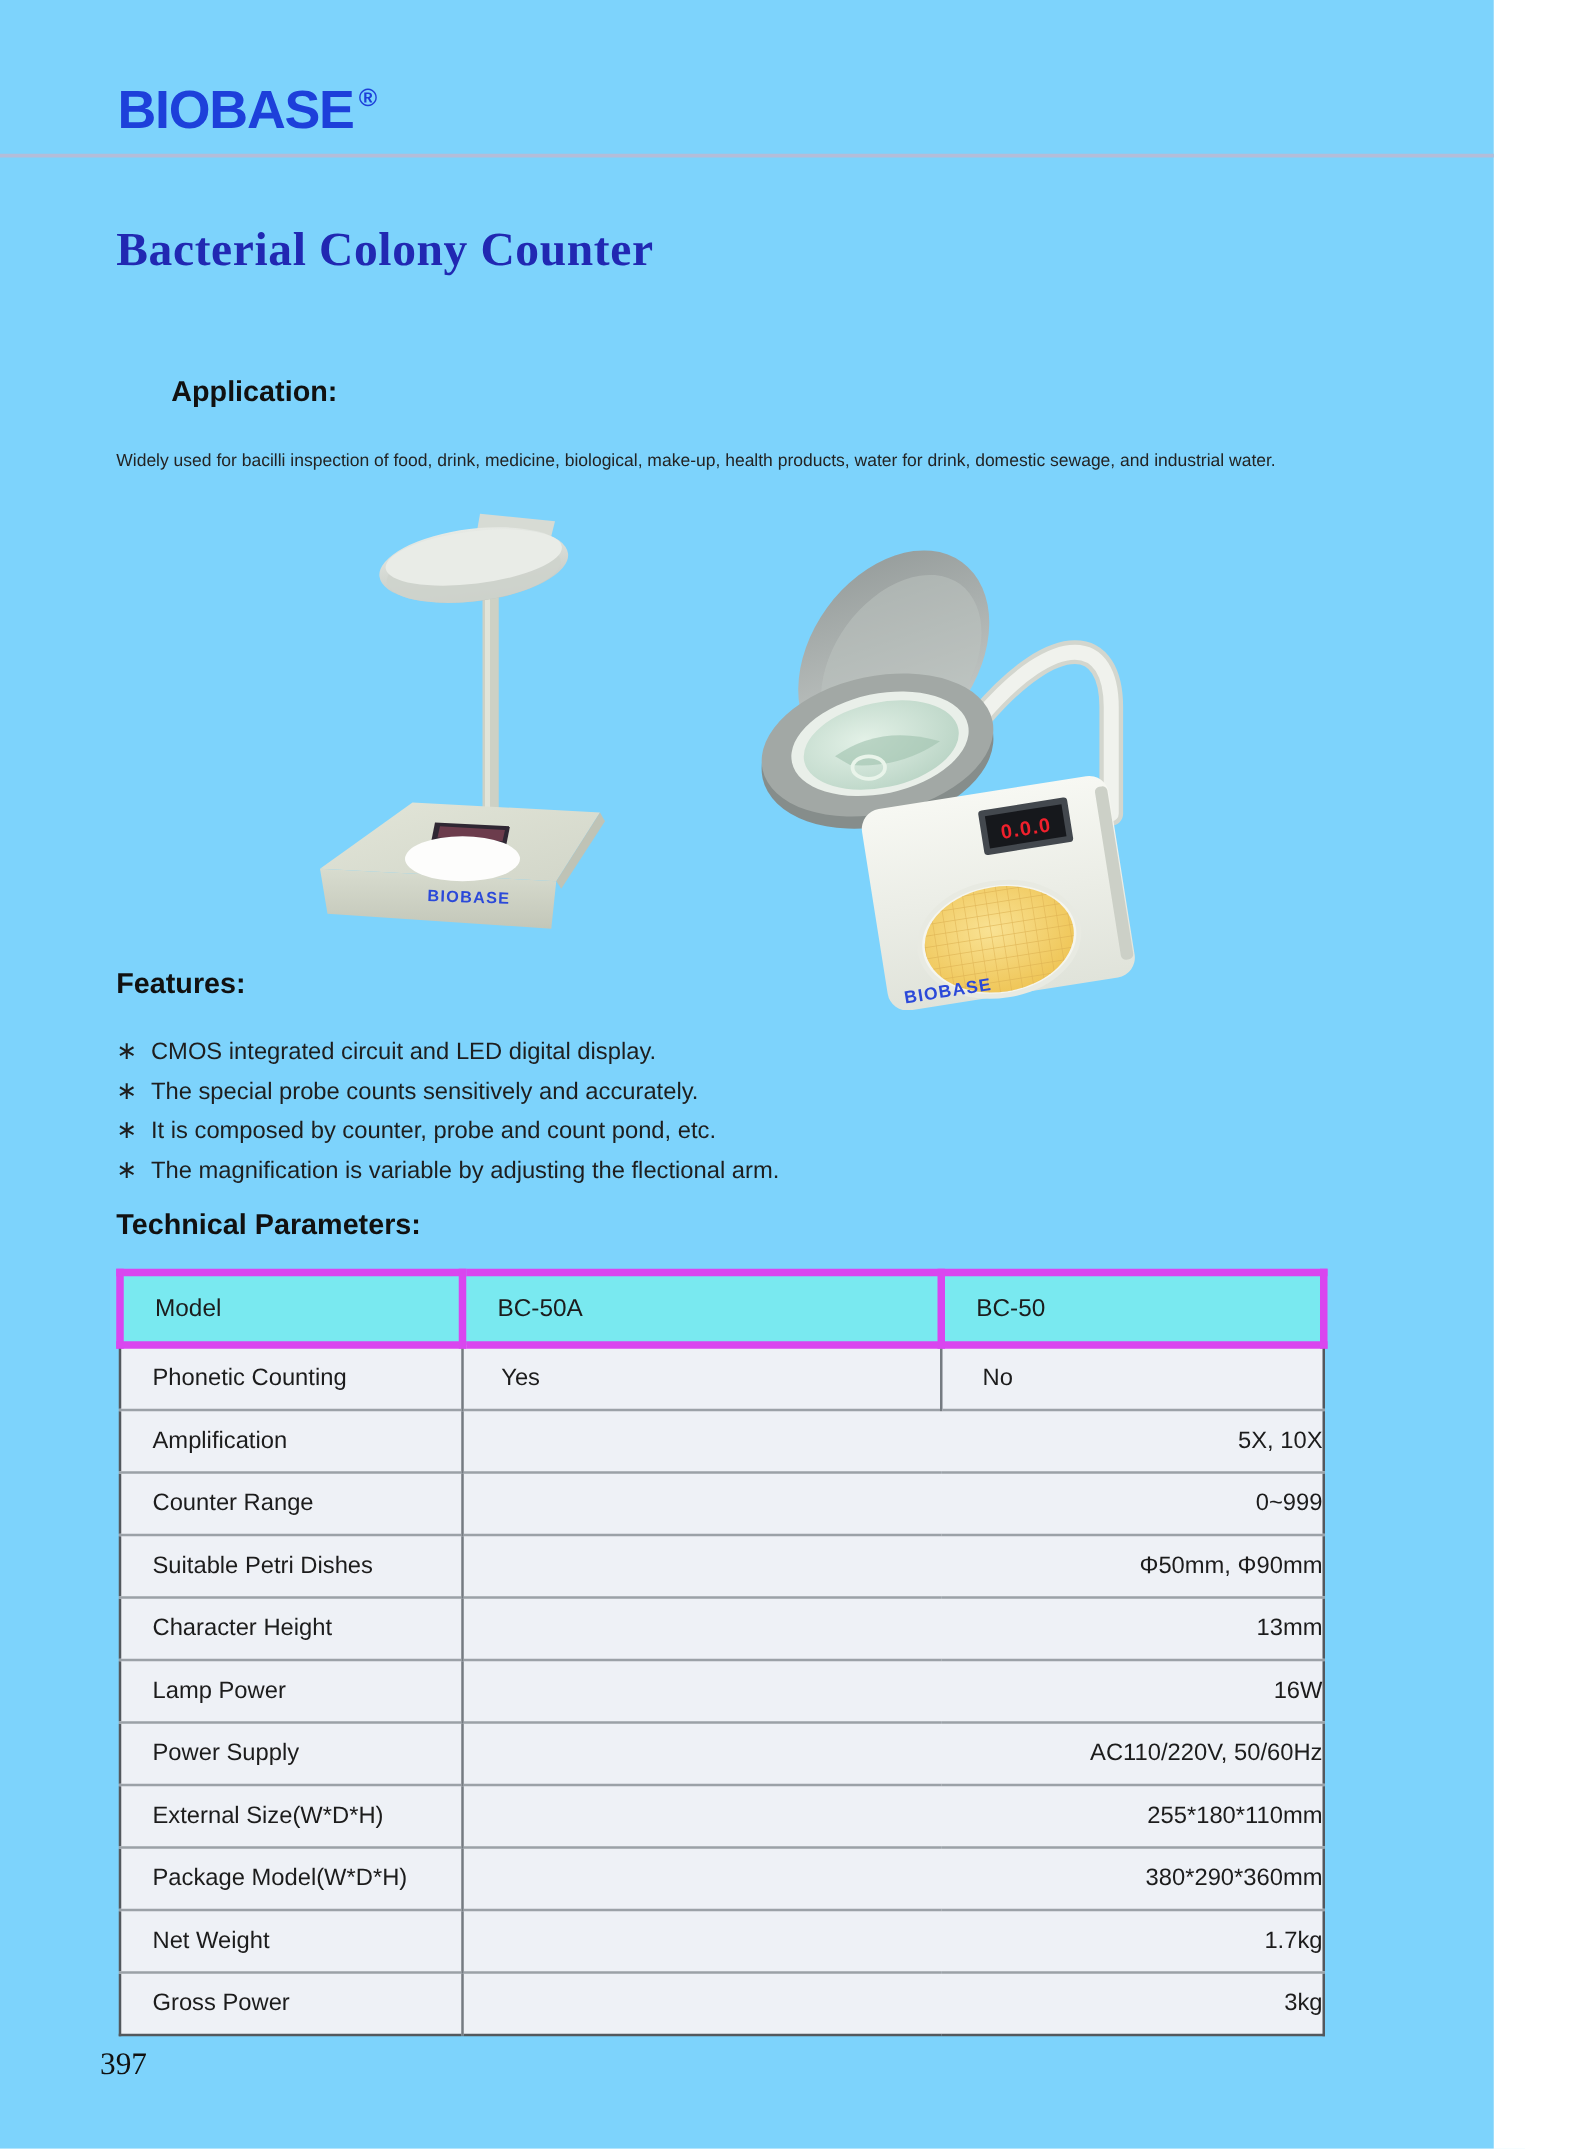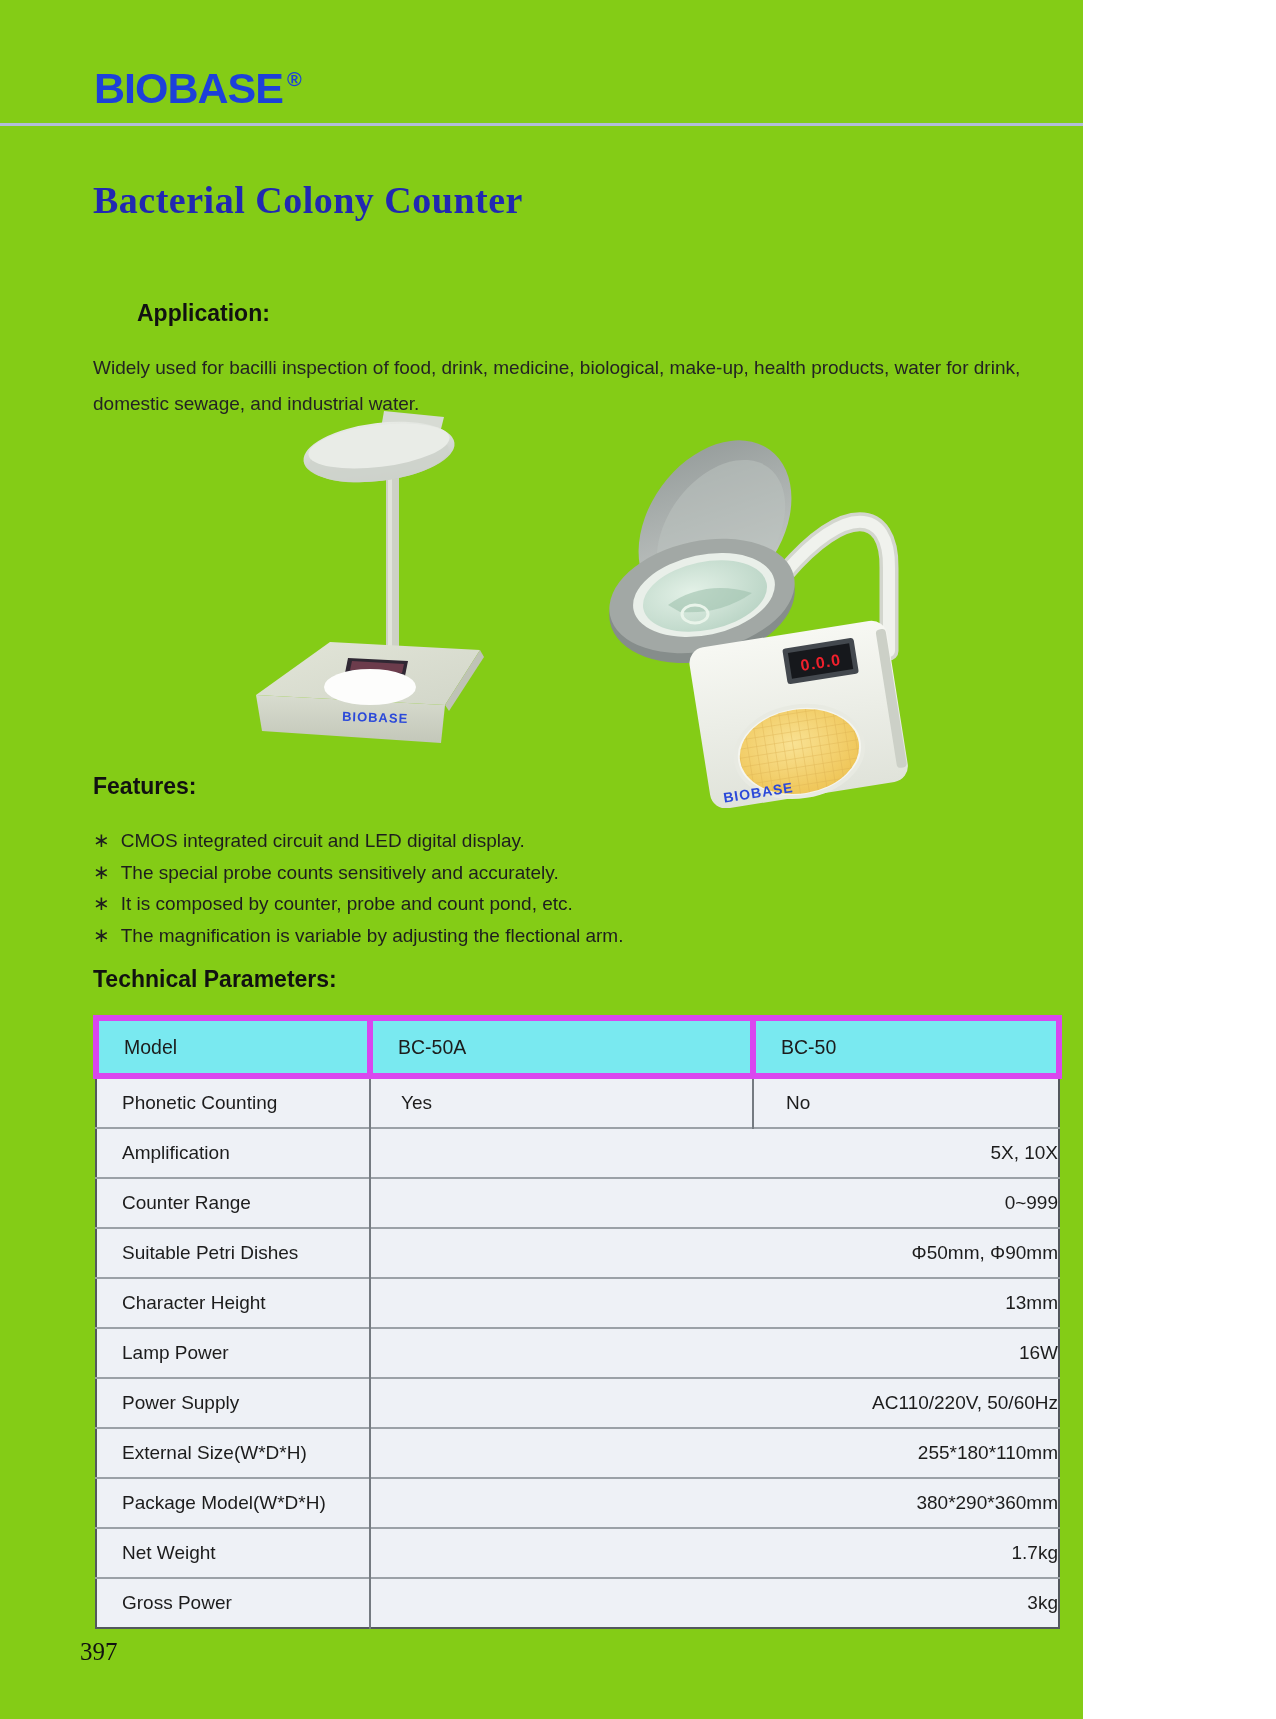--- a/index.html
+++ b/index.html
@@ -6,39 +6,39 @@
     --brand-blue:#1d40da;
     --title-blue:#2128b2;
     --divider-blue:#b3bdd9;
     --table-header-bg:#79e9f0;
     --table-row-bg:#eef1f6;
     --led-red:#e81a22;
     --lamp-amber:#f0c75a;
   }
   html,body{margin:0;padding:0;background:#ffffff;}
   .page{
-    position:relative;width:1083px;height:1719px;background:#84cc16;
+    position:relative;width:1195px;height:1719px;background:#7dd3fc;
     font-family:"Liberation Sans",sans-serif;color:#1f1f1f;overflow:hidden;
   }
   
   .logo{position:absolute;left:94px;top:64px;white-space:nowrap;}
   .logo-text{font-size:43px;font-weight:bold;color:var(--brand-blue);letter-spacing:-1px;}
   .logo-reg{font-size:20px;font-weight:bold;color:var(--brand-blue);position:relative;top:-17px;margin-left:4px;}
   .rule{position:absolute;left:0;top:123px;width:1276px;height:3px;background:var(--divider-blue);}
   
   .title{position:absolute;left:93px;top:178px;margin:0;font-family:"Liberation Serif",serif;
          font-size:38px;font-weight:bold;color:var(--title-blue);letter-spacing:0.5px;}
   
   .sec{position:absolute;left:93px;margin:0;font-size:23px;font-weight:bold;color:#111;}
   .app-h{top:300px;margin-left:44px;}
   .feat-h{top:773px;}
   .tech-h{top:966px;}
   
   .app-body{position:absolute;left:93px;top:350px;width:952px;margin:0;
-            font-size:19px;line-height:36px;color:#232323;}
+            font-size:14px;line-height:36px;color:#232323;}
   
   .photo-left{position:absolute;left:248px;top:405px;}
   .photo-right{position:absolute;left:600px;top:433px;}
   
   .features{position:absolute;left:93px;top:828px;margin:0;padding:0;list-style:none;}
   .features li{display:flex;align-items:baseline;height:31.5px;font-size:19px;color:#1e1e1e;}
   .features .bullet{font-size:20px;margin-right:11px;color:#1e1e1e;}
   
   .specs{position:absolute;left:93px;top:1015px;width:963px;border-collapse:collapse;
          table-layout:fixed;font-size:19px;color:#1c1c1c;border:2px solid #53585d;}

